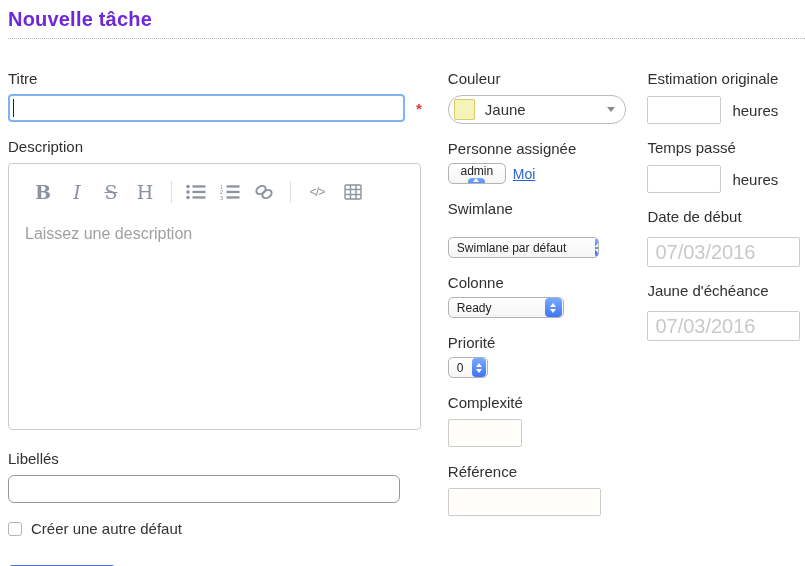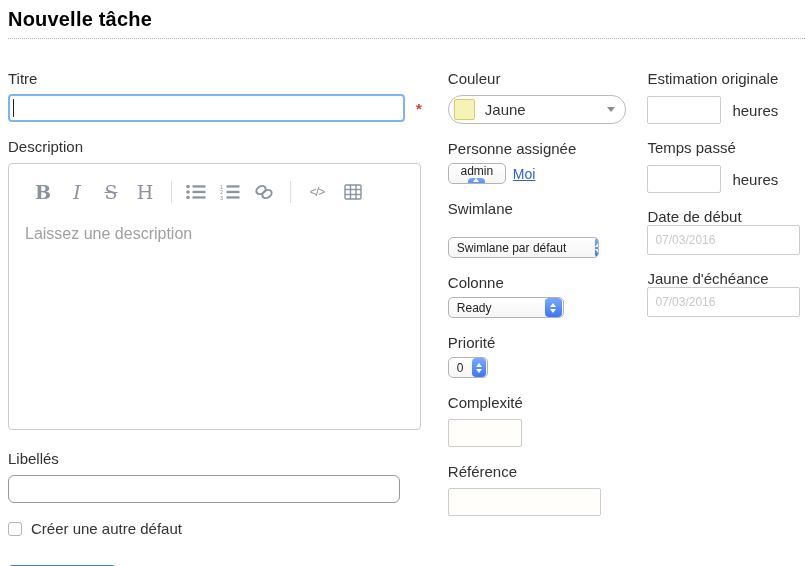--- a/index.html
+++ b/index.html
@@ -2,21 +2,21 @@
 <html><head>
 <meta charset="utf-8">
 <style>
   * { box-sizing: border-box; margin: 0; padding: 0; }
   html, body { width: 805px; height: 566px; background: #fff; overflow: hidden; }
   body { font-family: "Liberation Sans", sans-serif; color: #333; }
 
   .page { padding: 8px 0 0 8px; width: 805px; }
 
   h2.page-title {
-    font-size: 20px; font-weight: bold; color: #000000;
+    font-size: 20px; font-weight: bold; color: #6d28d9;
     padding-bottom: 7px; letter-spacing: 0.2px;
   }
   .title-divider { border-bottom: 1px dotted #b5b5b5; margin-right: 0; }
 
   .columns { display: flex; align-items: flex-start; margin-top: 31px; }
   .col-left  { width: 414px; margin-right: 26px; }
   .col-mid   { width: 180px; margin-right: 20px; }
   .col-right { width: 158px; }
 
   .field-label { font-size: 15px; color: #303030; display: block; }
@@ -112,22 +112,22 @@
     margin-top: 8px; width: 74px; height: 28px; border: 1px solid #ccc; border-radius: 2px;
     font-size: 15px; padding: 0 6px; outline: none; background: #fffefa;
   }
   input.ref-input { width: 153px; }
 
   
   .hours-row { display: flex; align-items: center; margin-top: 9px; }
   .hours-unit { font-size: 15px; margin-left: 11px; color: #303030; }
   .right-label { margin-top: 15px; }
   input.date-input {
-    margin-top: 0; width: 153px; height: 30px; border: 1px solid #ccc; border-radius: 2px;
-    font-size: 12px; padding: 0 7px; outline: none;
+    margin-top: 12px; width: 153px; height: 30px; border: 1px solid #ccc; border-radius: 2px;
+    font-size: 20px; padding: 0 7px; outline: none;
   }
   input.date-input::placeholder { color: #c9c9c9; opacity: 1; }
   input.small-input::placeholder { color: #c9c9c9; opacity: 1; }
 </style>
 </head>
 <body>
 
 <div class="page">
 
   <h2 class="page-title">Nouvelle tâche</h2>

